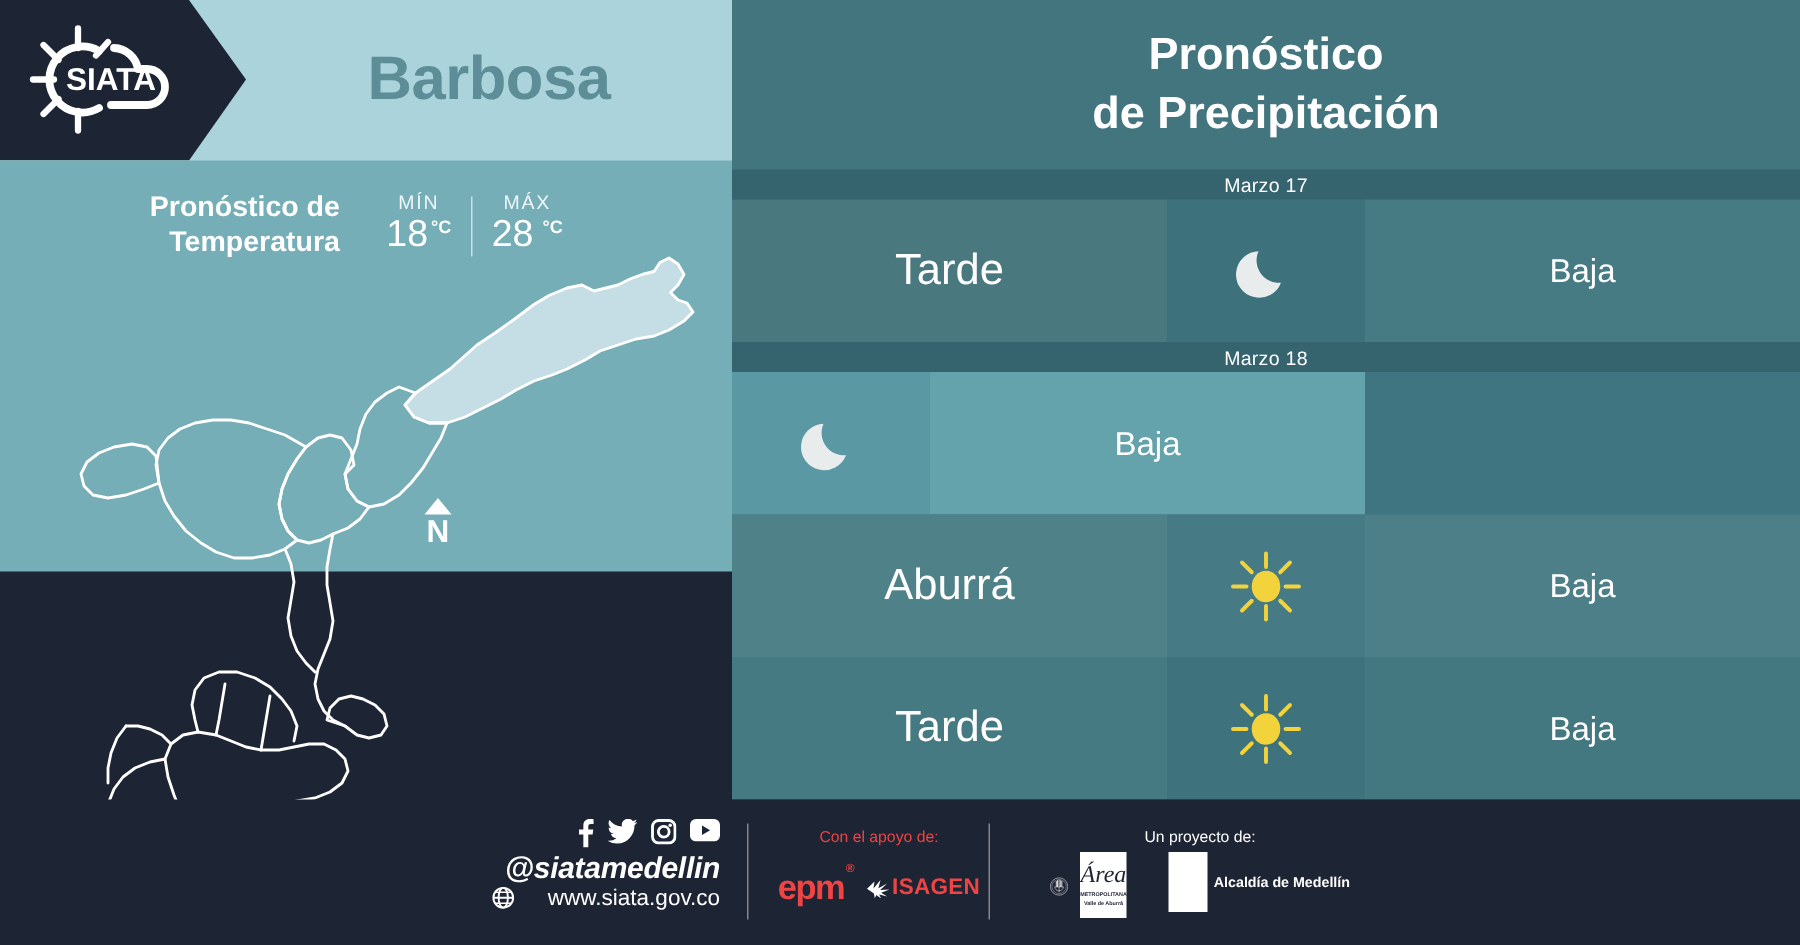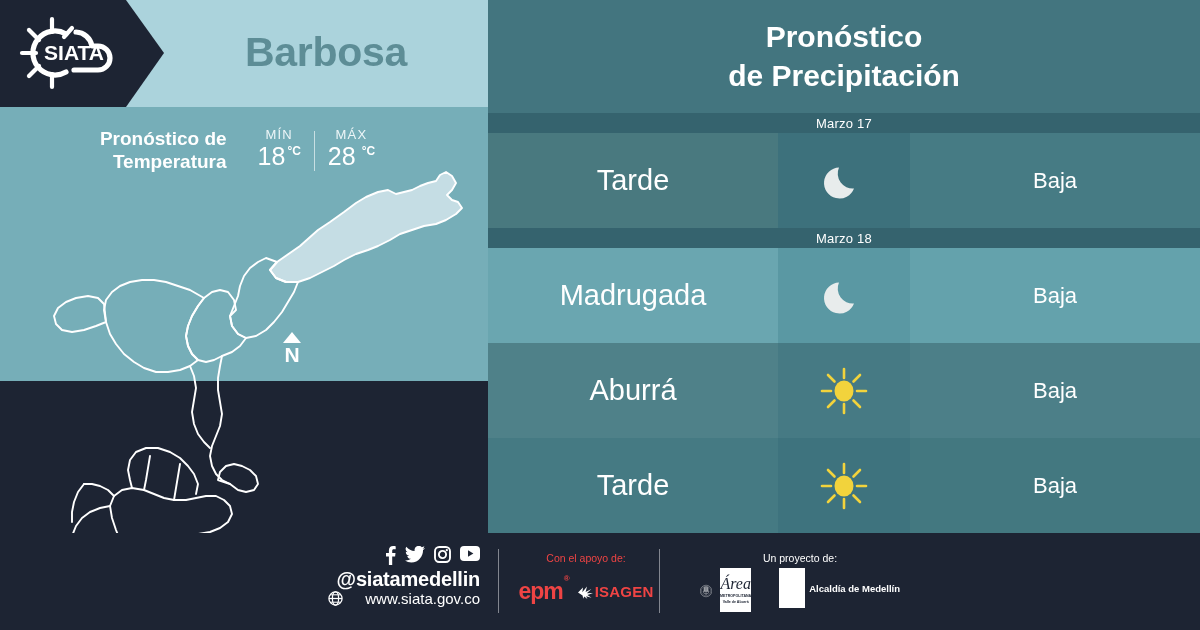--- a/index.html
+++ b/index.html
@@ -158,21 +158,21 @@
   .footer{
     position:absolute; left:0; top:533px;
     width:1200px; height:97px;
     background:#1d2433;
   }
   .f-social{
     position:absolute; left:300px; top:13px;
     width:180px; color:#ffffff; text-align:right;
   }
   .f-icons{ display:flex; justify-content:flex-end; gap:9px; margin-bottom:3px; }
-  .f-handle{ font-size:20px; font-weight:bold; line-height:1.1; letter-spacing:-.2px;}
+  .f-handle{ font-size:20px; font-weight:bold; line-height:1.1; letter-spacing:-.2px;font-style:italic;}
   .f-web{ font-size:15px; display:flex; align-items:center; justify-content:flex-end; gap:22px; }
 
   .vdiv{ position:absolute; top:16px; width:1px; height:64px; background:#ffffff; opacity:.45; }
 
   .f-support{ position:absolute; left:510px; top:19px; width:152px; text-align:center; color:#ef4444;}
   .f-support .cap{ font-size:10.5px; margin-bottom:14px; }
   .f-logos{ display:flex; align-items:center; justify-content:center; gap:10px; }
   .epm-logo{ font-size:23px; font-weight:bold; letter-spacing:-1px; position:relative; }
   .epm-logo sup{ font-size:8px; position:relative; top:-9px; left:1px; }
   .isagen{ display:flex; align-items:center; gap:2px; font-size:15px; font-weight:bold; letter-spacing:.2px;}
@@ -328,23 +328,20 @@
         </svg>
       </div>
       <div class="fcell c-level">
         <span class="level-text">Baja</span>
       </div>
     </div>
 
     <div class="date-strip" style="top:228px;">Marzo 18</div>
 
     <div class="frow row-light" style="top:248px;">
-      <div class="fcell c-period">
-        <span class="period-text">Madrugada</span>
-      </div>
       <div class="fcell c-icon">
         <svg width="46" height="46" viewBox="0 0 46 46">
           <path d="M33 30.5A15 15 0 0 1 18 9.5a15.5 15.5 0 1 0 15 21Z" fill="#e8ecec"></path>
         </svg>
       </div>
       <div class="fcell c-level">
         <span class="level-text">Baja</span>
       </div>
     </div>
 

